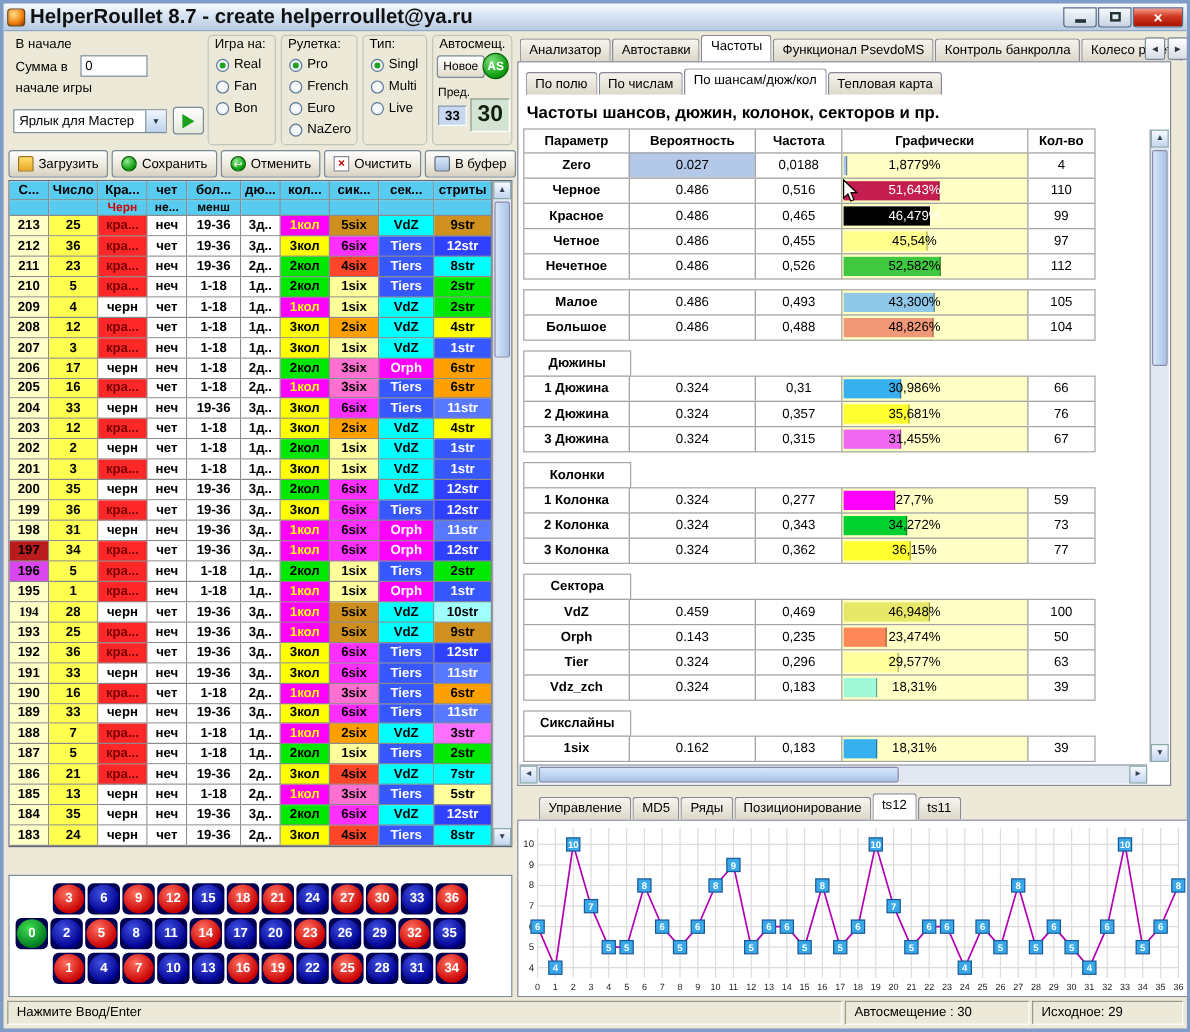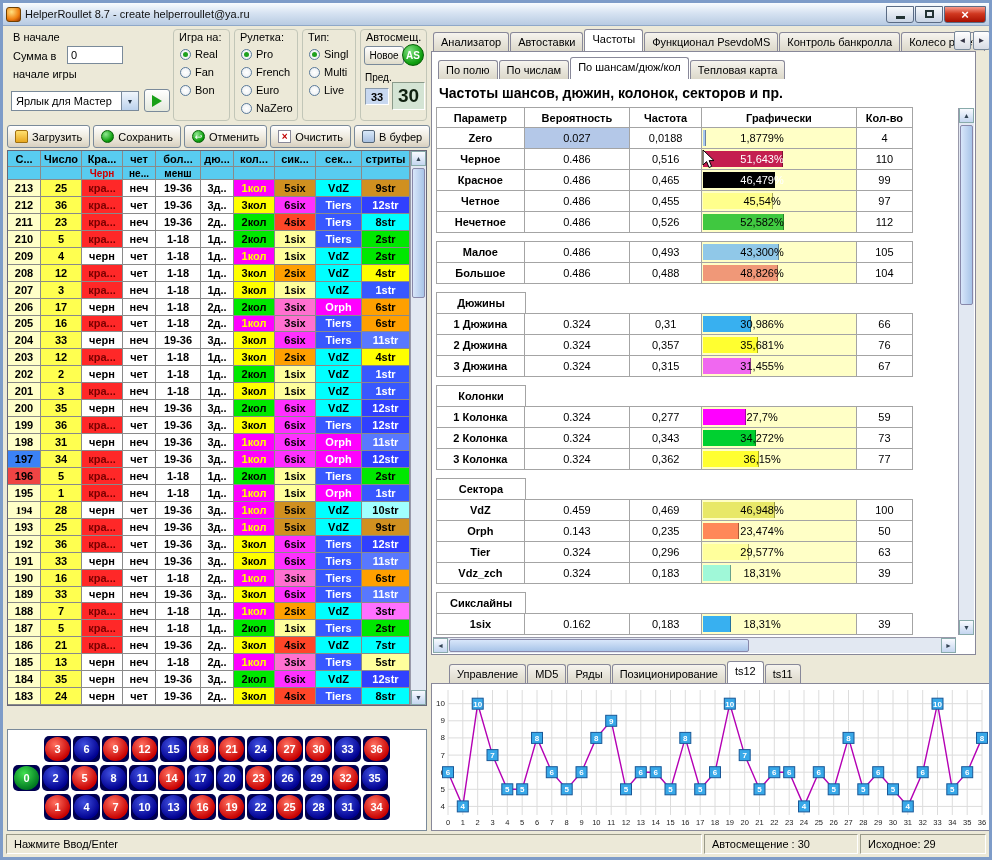--- a/index.html
+++ b/index.html
@@ -2,21 +2,21 @@
 <html><head>
 <meta charset="utf-8">
 <style>
 *{box-sizing:border-box;margin:0;padding:0}
 html,body{width:992px;height:860px}
 body{font-family:"Liberation Sans",sans-serif;background:#9AA8B8}
 .window{position:relative;width:992px;height:860px;background:#ECE9D8;border:3px solid #7E9CC8;overflow:hidden}
 
 .titlebar{height:23px;background:linear-gradient(#FAFCFE,#D7E3F2 45%,#B8CBE2);display:flex;align-items:center;gap:4px;padding:0 3px;border-bottom:1px solid #8FA8C8}
 .app-icon{width:15px;height:15px;border-radius:3px;background:radial-gradient(circle at 35% 30%,#FFE080,#F08010 60%,#903000);border:1px solid #704000}
-.title-text{font-size:11px;font-weight:normal;color:#101010}
+.title-text{font-size:17px;font-weight:bold;color:#101010}
 .cap{margin-left:auto;display:flex;gap:1px}
 .cap-btn{width:28px;height:17px;border:1px solid #5A6B84;border-radius:0 0 3px 3px;background:linear-gradient(#F8FAFC,#C8D4E4);display:flex;align-items:center;justify-content:center;cursor:default}
 .cap-btn.close{width:42px;background:linear-gradient(#F89A8A,#D03820 45%,#A81000)}
 .cap-btn.close::before{content:"\00D7";color:#fff;font-weight:bold;font-size:13px;line-height:1}
 .min-glyph{width:9px;height:3px;background:#233;margin-top:7px}
 .max-glyph{width:9px;height:8px;border:2px solid #233}
 
 .left-panel{position:absolute;left:4px;top:26px;width:420px;height:806px}
 .right-panel{position:absolute;left:428px;top:26px;width:560px;height:806px}
 .panelbox{border:1px solid #7A8A9A;background:#fff}
@@ -450,33 +450,33 @@
               <div class="sc c2" style="background: rgb(255, 255, 255); color: rgb(0, 0, 0);">черн</div>
               <div class="sc c3" style="background: rgb(255, 255, 255); color: rgb(0, 0, 0);">неч</div>
               <div class="sc c4" style="background: rgb(255, 255, 255); color: rgb(0, 0, 0);">19-36</div>
               <div class="sc c5" style="background: rgb(255, 255, 255); color: rgb(0, 0, 0);">3д..</div>
               <div class="sc c6" style="background: rgb(255, 0, 255); color: rgb(255, 255, 0);">1кол</div>
               <div class="sc c7" style="background: rgb(255, 48, 255); color: rgb(0, 0, 0);">6six</div>
               <div class="sc c8" style="background: rgb(255, 0, 255); color: rgb(255, 255, 255);">Orph</div>
               <div class="sc c9" style="background: rgb(88, 120, 255); color: rgb(255, 255, 255);">11str</div>
             </div>
             <div class="srow">
-              <div class="sc c0" style="background: #3b82f6; color: rgb(0, 0, 0);">197</div>
+              <div class="sc c0" style="background: #b91c1c; color: rgb(0, 0, 0);">197</div>
               <div class="sc c1" style="background: rgb(255, 255, 80); color: rgb(0, 0, 0);">34</div>
               <div class="sc c2" style="background: rgb(255, 40, 40); color: rgb(122, 0, 0);">кра...</div>
               <div class="sc c3" style="background: rgb(255, 255, 255); color: rgb(0, 0, 0);">чет</div>
               <div class="sc c4" style="background: rgb(255, 255, 255); color: rgb(0, 0, 0);">19-36</div>
               <div class="sc c5" style="background: rgb(255, 255, 255); color: rgb(0, 0, 0);">3д..</div>
               <div class="sc c6" style="background: rgb(255, 0, 255); color: rgb(255, 255, 0);">1кол</div>
               <div class="sc c7" style="background: rgb(255, 48, 255); color: rgb(0, 0, 0);">6six</div>
               <div class="sc c8" style="background: rgb(255, 0, 255); color: rgb(255, 255, 255);">Orph</div>
               <div class="sc c9" style="background: rgb(48, 64, 255); color: rgb(255, 255, 255);">12str</div>
             </div>
             <div class="srow">
-              <div class="sc c0" style="background: #ef4444; color: rgb(0, 0, 0);">196</div>
+              <div class="sc c0" style="background: #d946ef; color: rgb(0, 0, 0);">196</div>
               <div class="sc c1" style="background: rgb(255, 255, 80); color: rgb(0, 0, 0);">5</div>
               <div class="sc c2" style="background: rgb(255, 40, 40); color: rgb(122, 0, 0);">кра...</div>
               <div class="sc c3" style="background: rgb(255, 255, 255); color: rgb(0, 0, 0);">неч</div>
               <div class="sc c4" style="background: rgb(255, 255, 255); color: rgb(0, 0, 0);">1-18</div>
               <div class="sc c5" style="background: rgb(255, 255, 255); color: rgb(0, 0, 0);">1д..</div>
               <div class="sc c6" style="background: rgb(0, 232, 0); color: rgb(0, 0, 0);">2кол</div>
               <div class="sc c7" style="background: rgb(255, 255, 156); color: rgb(0, 0, 0);">1six</div>
               <div class="sc c8" style="background: rgb(56, 88, 255); color: rgb(255, 255, 255);">Tiers</div>
               <div class="sc c9" style="background: rgb(0, 232, 0); color: rgb(0, 0, 0);">2str</div>
             </div>

